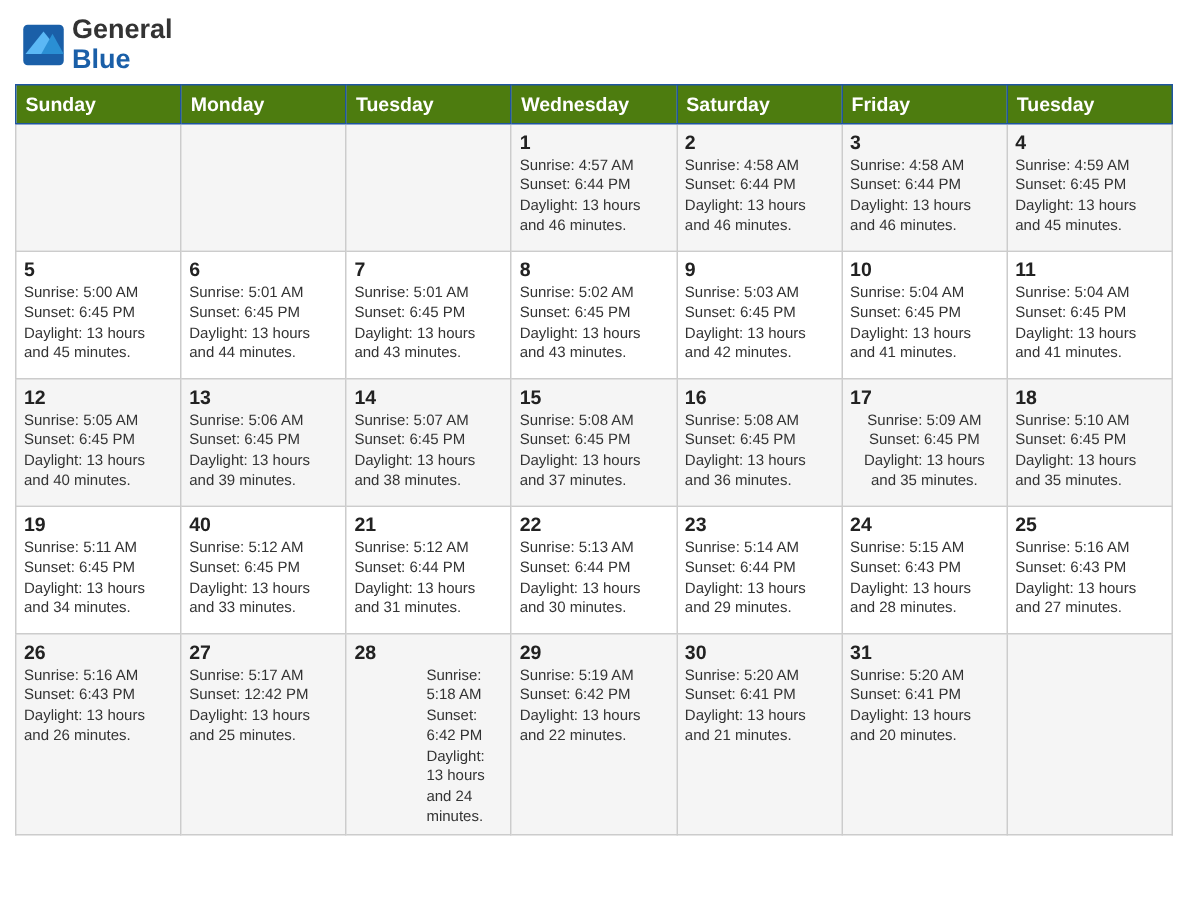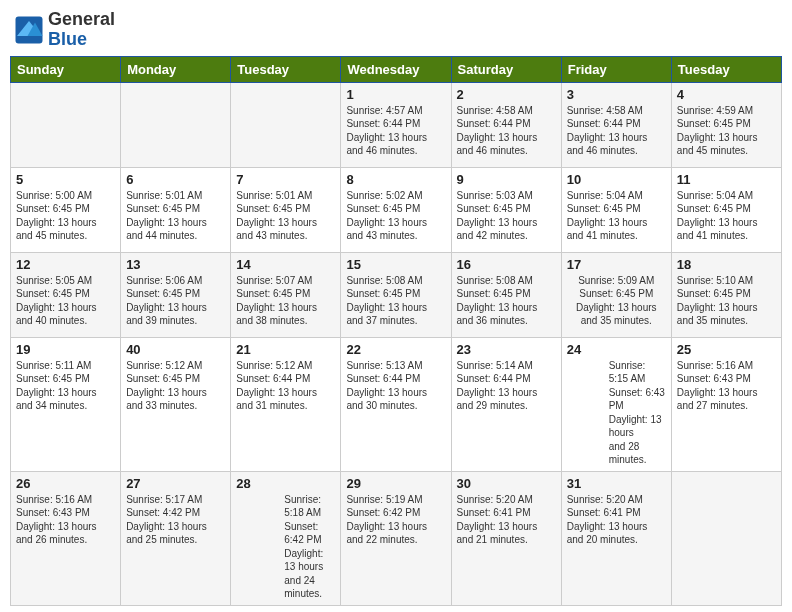--- a/index.html
+++ b/index.html
@@ -288,21 +288,21 @@
         </td>
         <td>
           <span class="day-num">23</span>
           <div class="cell-content" style="white-space: pre-line;">Sunrise: 5:14 AM
 Sunset: 6:44 PM
 Daylight: 13 hours
 and 29 minutes.</div>
         </td>
         <td>
           <span class="day-num">24</span>
-          <div class="cell-content" style="white-space: pre-line; margin-left: 42px;">Sunrise: 5:15 AM
+          <div class="cell-content" style="white-space: pre-line;">Sunrise: 5:15 AM
 Sunset: 6:43 PM
 Daylight: 13 hours
 and 28 minutes.</div>
         </td>
         <td>
           <span class="day-num">25</span>
           <div class="cell-content" style="white-space: pre-line;">Sunrise: 5:16 AM
 Sunset: 6:43 PM
 Daylight: 13 hours
 and 27 minutes.</div>
@@ -312,21 +312,21 @@
         <td>
           <span class="day-num">26</span>
           <div class="cell-content" style="white-space: pre-line;">Sunrise: 5:16 AM
 Sunset: 6:43 PM
 Daylight: 13 hours
 and 26 minutes.</div>
         </td>
         <td>
           <span class="day-num">27</span>
           <div class="cell-content" style="white-space: pre-line;">Sunrise: 5:17 AM
-Sunset: 4:42 PM
+Sunset: 12:42 PM
 Daylight: 13 hours
 and 25 minutes.</div>
         </td>
         <td>
           <span class="day-num">28</span>
           <div class="cell-content" style="white-space: pre-line; margin-left: 48px;">Sunrise: 5:18 AM
 Sunset: 6:42 PM
 Daylight: 13 hours
 and 24 minutes.</div>
         </td>

